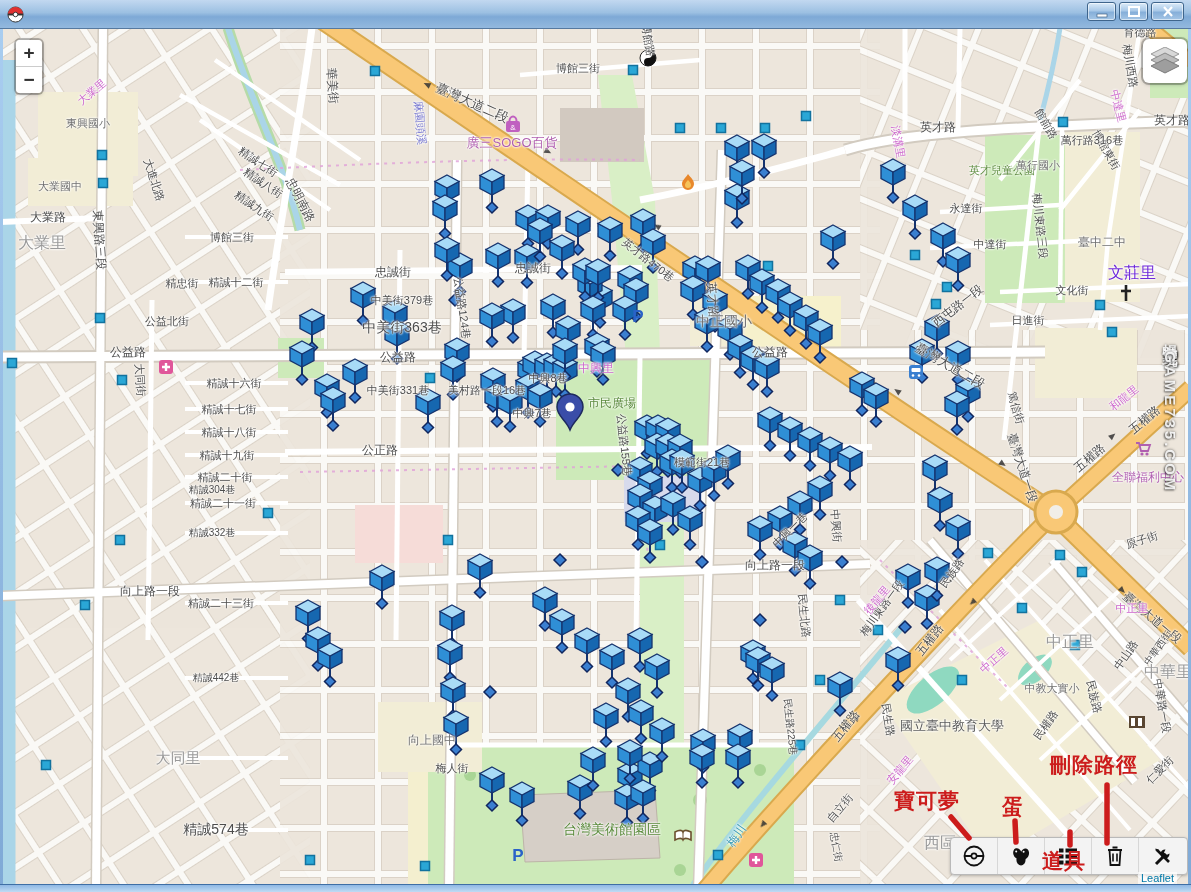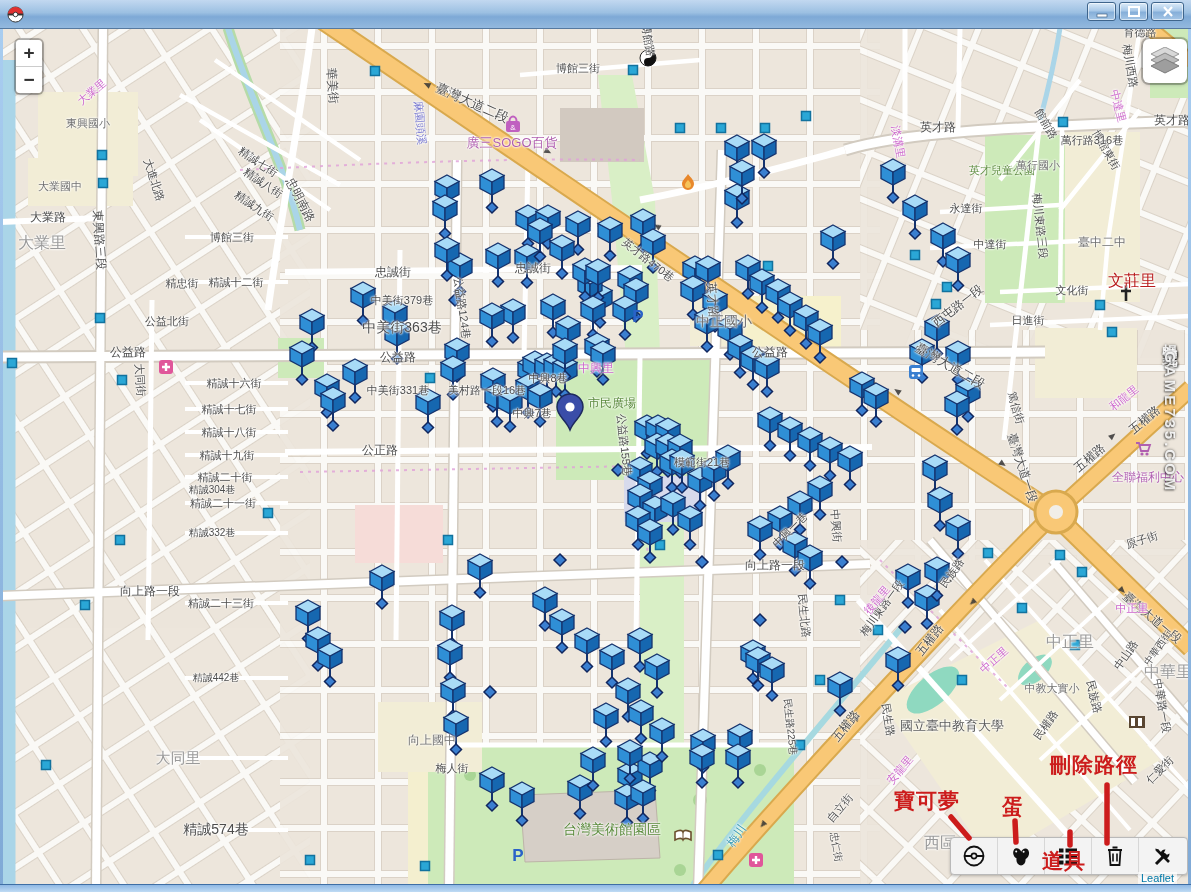--- a/index.html
+++ b/index.html
@@ -235,21 +235,21 @@
           <div class="slabel" style="left: 380px; top: 450px; font-size: 12px; color: rgb(76, 76, 76); transform: translate(-50%, -50%) rotate(0deg);">公正路</div>
           <div class="slabel" style="left: 150px; top: 591px; font-size: 12px; color: rgb(76, 76, 76); transform: translate(-50%, -50%) rotate(0deg);">向上路一段</div>
           <div class="slabel" style="left: 775px; top: 565px; font-size: 12px; color: rgb(76, 76, 76); transform: translate(-50%, -50%) rotate(0deg);">向上路一段</div>
           <div class="slabel" style="left: 432px; top: 740px; font-size: 12px; color: rgb(112, 112, 112); transform: translate(-50%, -50%) rotate(0deg);">向上國中</div>
           <div class="slabel" style="left: 612px; top: 830px; font-size: 14px; color: rgb(90, 138, 60); transform: translate(-50%, -50%) rotate(0deg);">台灣美術館園區</div>
           <div class="slabel" style="left: 952px; top: 726px; font-size: 13px; color: rgb(92, 92, 92); transform: translate(-50%, -50%) rotate(0deg);">國立臺中教育大學</div>
           <div class="slabel" style="left: 1052px; top: 688px; font-size: 11px; color: rgb(112, 112, 112); transform: translate(-50%, -50%) rotate(0deg);">中教大實小</div>
           <div class="slabel" style="left: 1070px; top: 642px; font-size: 16px; color: rgb(154, 154, 154); transform: translate(-50%, -50%) rotate(0deg);">中正里</div>
           <div class="slabel" style="left: 1168px; top: 672px; font-size: 16px; color: rgb(154, 154, 154); transform: translate(-50%, -50%) rotate(0deg);">中華里</div>
           <div class="slabel" style="left: 42px; top: 243px; font-size: 16px; color: rgb(154, 154, 154); transform: translate(-50%, -50%) rotate(0deg);">大業里</div>
-          <div class="slabel" style="left: 1132px; top: 273px; font-size: 16px; color: #b91c1c; transform: translate(-50%, -50%) rotate(0deg); margin-top: 8px;">文莊里</div>
+          <div class="slabel" style="left: 1132px; top: 273px; font-size: 16px; color: #6d28d9; transform: translate(-50%, -50%) rotate(0deg);">文莊里</div>
           <div class="slabel" style="left: 178px; top: 758px; font-size: 15px; color: rgb(154, 154, 154); transform: translate(-50%, -50%) rotate(0deg);">大同里</div>
           <div class="slabel" style="left: 940px; top: 843px; font-size: 16px; color: rgb(154, 154, 154); transform: translate(-50%, -50%) rotate(0deg);">西區</div>
           <div class="slabel" style="left: 48px; top: 217px; font-size: 12px; color: rgb(76, 76, 76); transform: translate(-50%, -50%) rotate(0deg);">大業路</div>
           <div class="slabel" style="left: 60px; top: 186px; font-size: 11px; color: rgb(112, 112, 112); transform: translate(-50%, -50%) rotate(0deg);">大業國中</div>
           <div class="slabel" style="left: 88px; top: 123px; font-size: 11px; color: rgb(112, 112, 112); transform: translate(-50%, -50%) rotate(0deg);">東興國小</div>
           <div class="slabel" style="left: 92px; top: 92px; font-size: 11px; color: rgb(204, 102, 204); transform: translate(-50%, -50%) rotate(-40deg);">大業里</div>
           <div class="slabel" style="left: 99px; top: 240px; font-size: 12px; color: rgb(76, 76, 76); transform: translate(-50%, -50%) rotate(86deg);">東興路三段</div>
           <div class="slabel" style="left: 154px; top: 180px; font-size: 11px; color: rgb(76, 76, 76); transform: translate(-50%, -50%) rotate(72deg);">大進北路</div>
           <div class="slabel" style="left: 300px; top: 200px; font-size: 12px; color: rgb(76, 76, 76); transform: translate(-50%, -50%) rotate(62deg);">忠明南路</div>
           <div class="slabel" style="left: 258px; top: 162px; font-size: 11px; color: rgb(76, 76, 76); transform: translate(-50%, -50%) rotate(34deg);">精誠七街</div>

